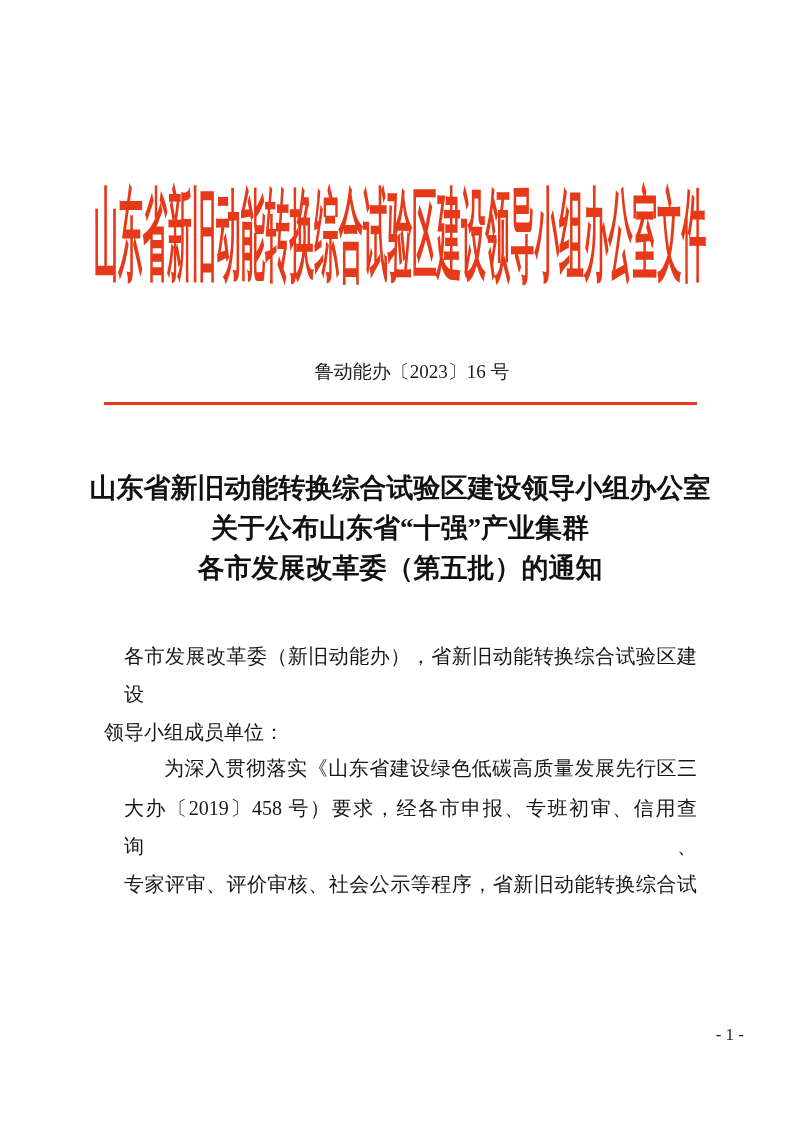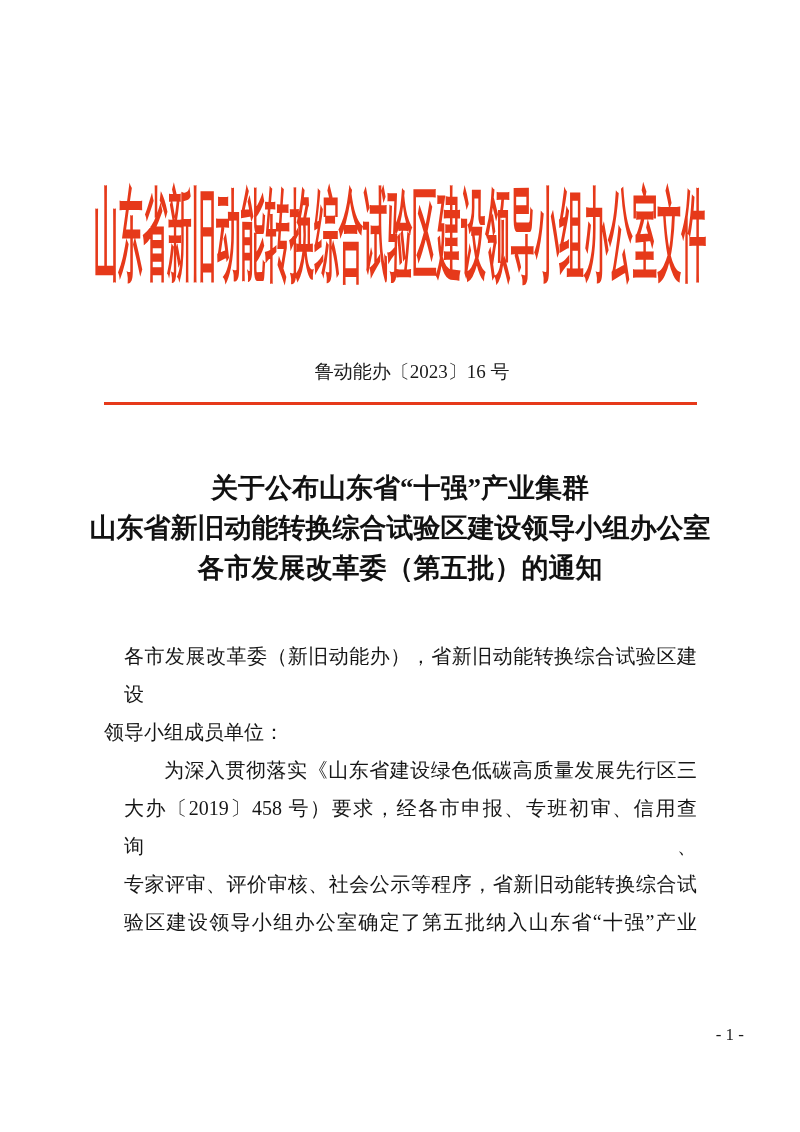--- a/index.html
+++ b/index.html
@@ -71,21 +71,21 @@
     line-height: 38px;
     color: #161616;
   }
   .body-line { white-space: nowrap; }
   .body-line.fill {
     white-space: normal;
     text-align: justify;
     text-align-last: justify;
     margin-left: 20px;
   }
-  .body-line.indent { text-indent: 2em; }
+  .body-line.indent { text-indent: 2em; font-family: Liberation Mono, monospace; }
 
   .page-number {
     position: absolute;
     top: 1022px; right: 100px;
     font-size: 17px;
     line-height: 26px;
     color: #1a1a1a;
   }
 </style>
 </head>
@@ -95,29 +95,28 @@
 
   <div class="red-header">
     <span class="red-header-text">山东省新旧动能转换综合试验区建设领导小组办公室文件</span>
   </div>
 
   <div class="doc-number">鲁动能办〔2023〕16 号</div>
 
   <div class="red-rule"></div>
 
   <div class="title">
+    <div class="title-line">山东省新旧动能转换综合试验区建设领导小组办公室</div>
     <div class="title-line">关于公布山东省“十强”产业集群</div>
-    <div class="title-line">山东省新旧动能转换综合试验区建设领导小组办公室</div>
     <div class="title-line">各市发展改革委（第五批）的通知</div>
   </div>
 
   <div class="body-text" id="body-lines">
       <div class="body-line fill">各市发展改革委（新旧动能办），省新旧动能转换综合试验区建设</div>
       <div class="body-line">领导小组成员单位：</div>
       <div class="body-line fill indent">为深入贯彻落实《山东省建设绿色低碳高质量发展先行区三</div>
       <div class="body-line fill">大办〔2019〕458 号）要求，经各市申报、专班初审、信用查询、</div>
       <div class="body-line fill">专家评审、评价审核、社会公示等程序，省新旧动能转换综合试</div>
-      <div class="body-line fill">验区建设领导小组办公室确定了第五批纳入山东省“十强”产业</div>
     </div>
 
   <div class="page-number">- 1 -</div>
 
 </div>
 
 </body></html>

